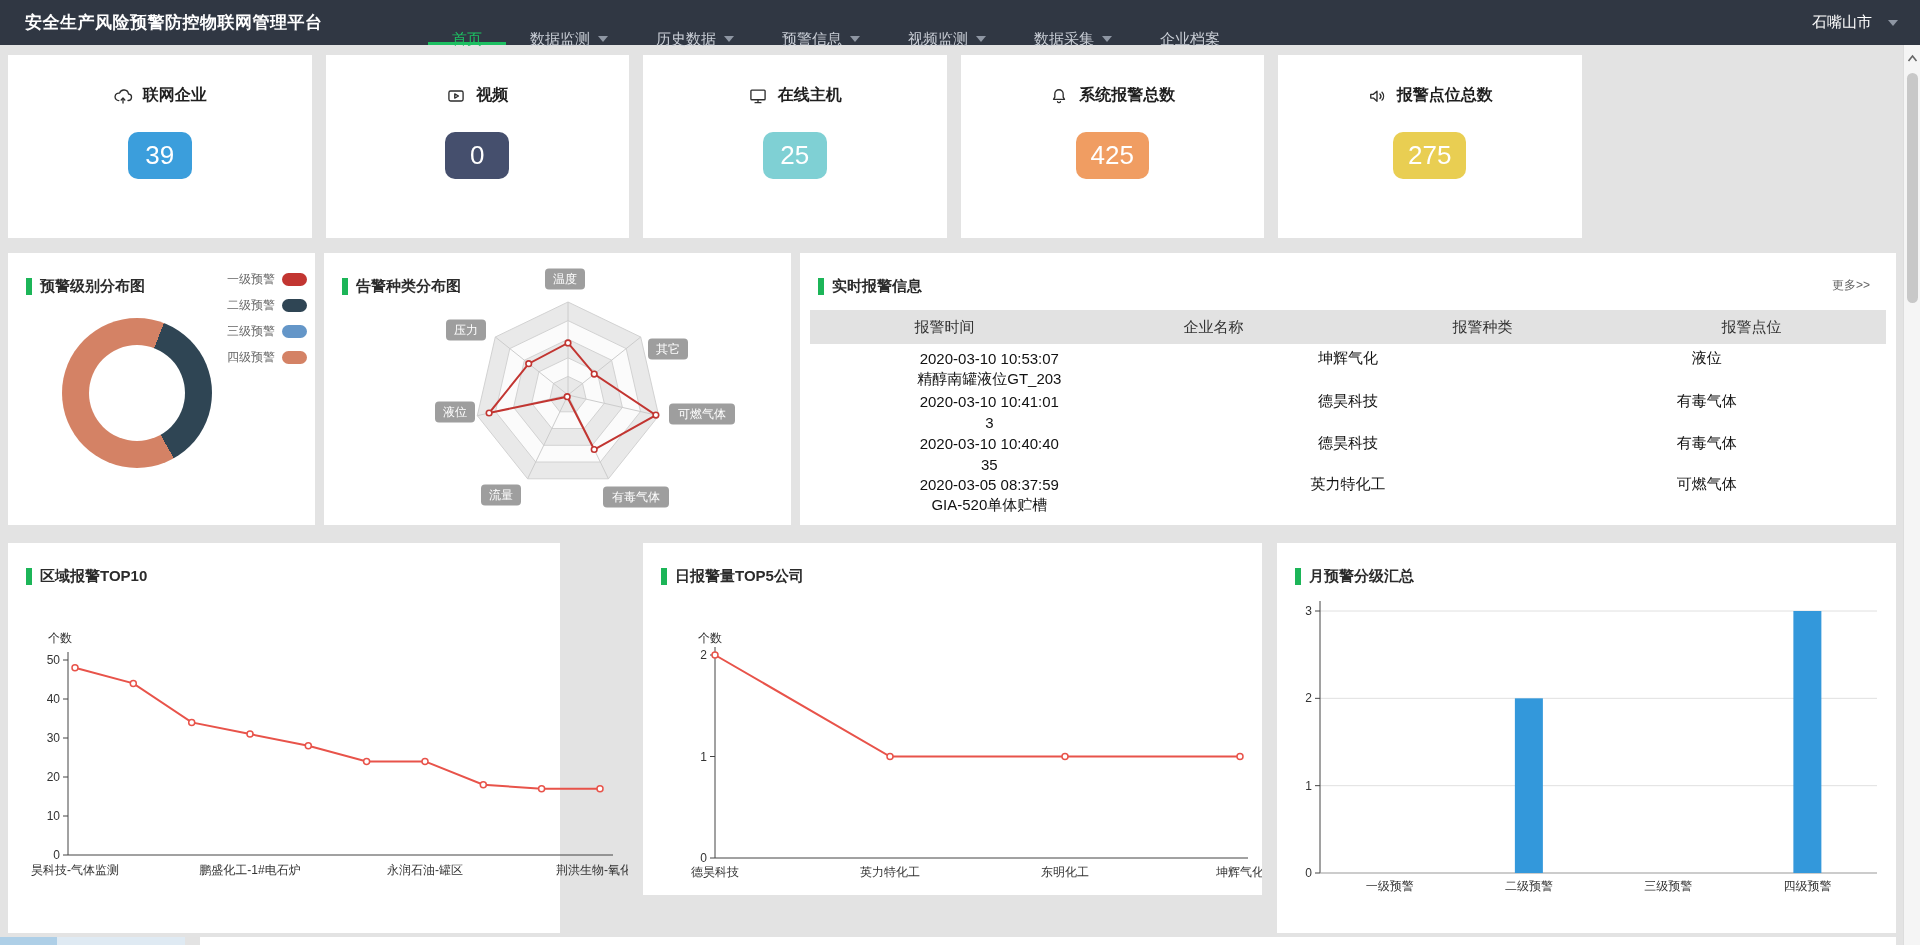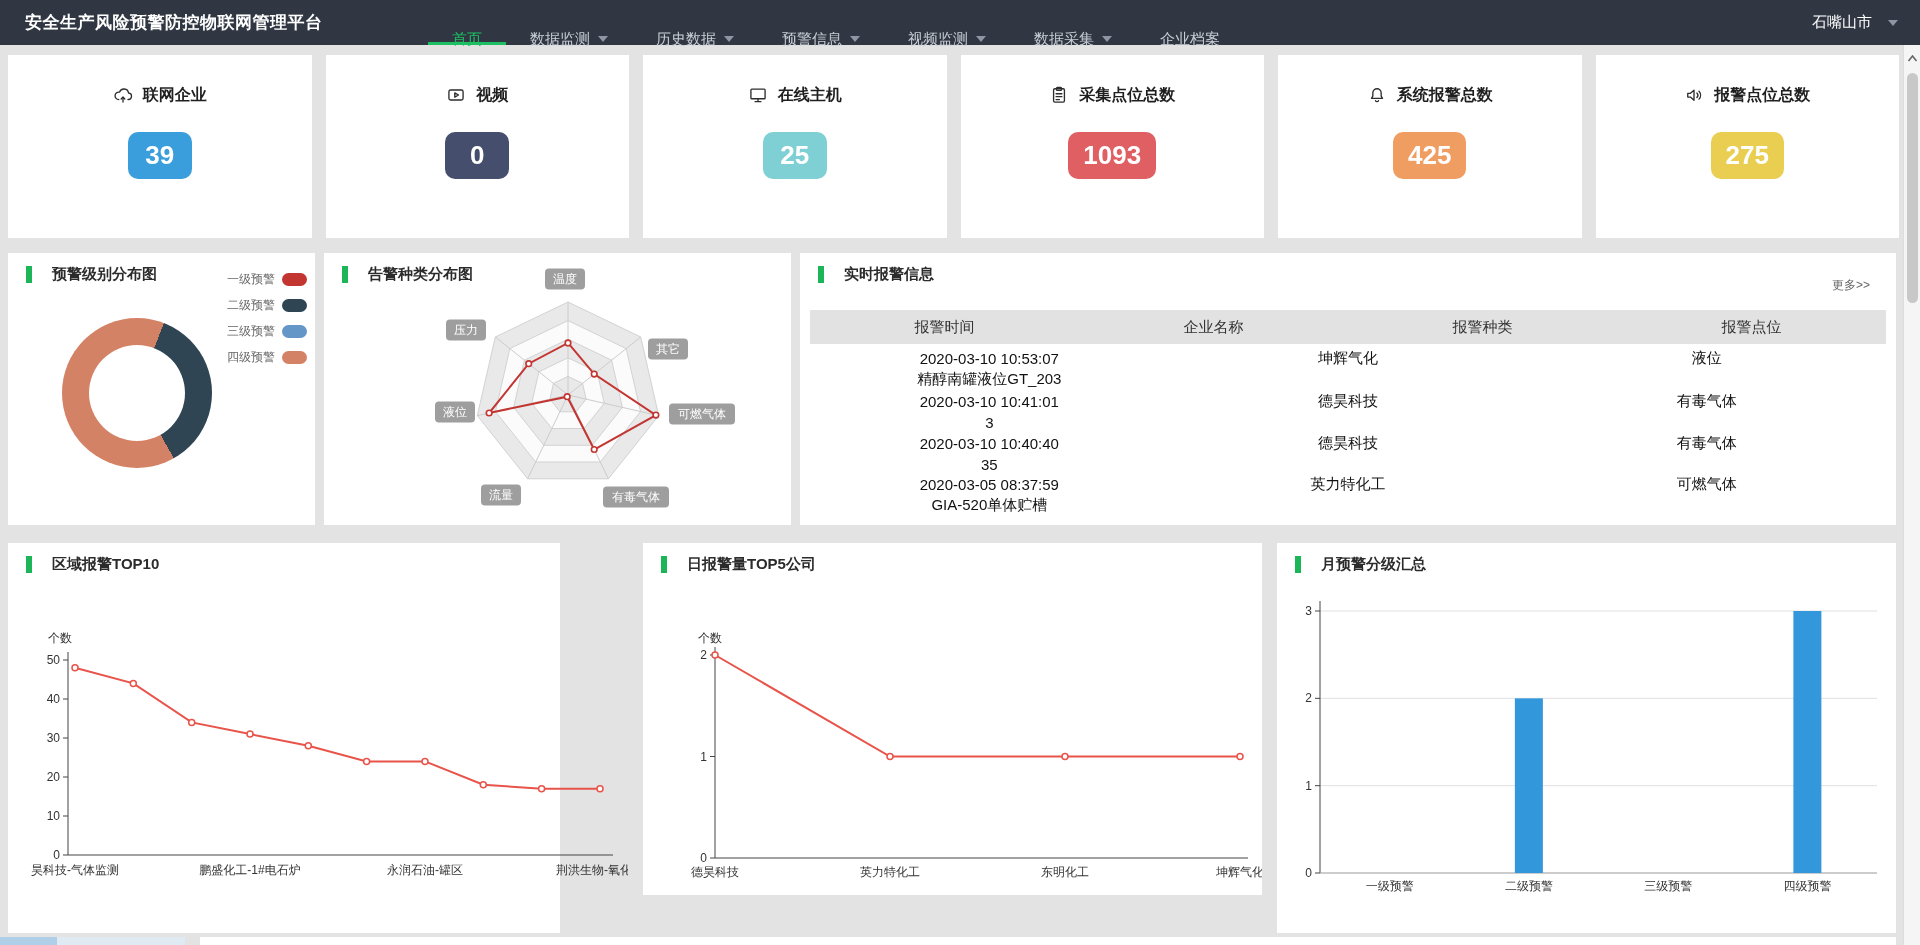--- a/index.html
+++ b/index.html
@@ -11,33 +11,33 @@
   .brand { color:#fff; font-size:17px; font-weight:600; margin-left:25px; display:flex; align-items:center; letter-spacing:.5px; }
   .nav-menu { position:absolute; left:428px; top:0; height:45px; display:flex; list-style:none; }
   .nav-item { display:flex; align-items:center; gap:8px; padding:0 24px; color:#c9ced6; font-size:15px; cursor:pointer; border-bottom:3px solid transparent; padding-top:3px;margin-top:33px; }
   .nav-item.active { color:#1dbf62; border-bottom-color:#1dbf62; }
   .caret { width:0; height:0; border-left:5px solid transparent; border-right:5px solid transparent; border-top:6px solid #8e96a3; display:inline-block; }
   .region-select { position:absolute; right:22px; top:0; height:45px; display:flex; align-items:center; gap:16px; color:#fff; font-size:15px; cursor:pointer; }
 
   
   #stats-row { position:absolute; left:8px; top:55px; width:1891px; height:183px; display:grid; grid-template-columns:repeat(6,1fr); gap:14px; }
   .stat-card { background:#fff; display:flex; flex-direction:column; align-items:center; padding-top:30px; }
-  .stat-head { display:flex; align-items:flex-start; gap:10px; }
+  .stat-head { display:flex; align-items:flex-end; gap:10px; }
   .stat-head span { font-size:16px; font-weight:600; color:#1f1f1f; }
-  .stat-badge { margin-top:26px; min-width:64px; padding:0 15px; height:47px; line-height:47px; border-radius:10px; color:#fff; font-size:26px; font-weight:bold; text-align:center; }
+  .stat-badge { margin-top:26px; min-width:64px; padding:0 15px; height:47px; line-height:47px; border-radius:10px; color:#fff; font-size:26px; font-weight:normal; text-align:center; }
 
   
   .panel { position:absolute; background:#fff; }
   #panel-donut  { left:8px;    top:253px; width:307px;  height:272px; }
   #panel-radar  { left:324px;  top:253px; width:467px;  height:272px; }
   #panel-table  { left:800px;  top:253px; width:1096px; height:272px; }
   #panel-line1  { left:8px;    top:543px; width:552px;  height:390px; }
   #panel-line2  { left:643px;  top:543px; width:619px;  height:352px; }
   #panel-bar    { left:1277px; top:543px; width:619px;  height:390px; }
-  .panel-title { position:absolute; left:18px; top:12px; display:flex; align-items:center; gap:20px; }
+  .panel-title { position:absolute; left:18px; top:24px; display:flex; align-items:center; gap:8px; }
   .panel-title .marker { width:6px; height:17px; background:#1cb558; }
   .panel-title span { font-size:15px; font-weight:bold; color:#2b2b2b; }
 
   
   #donut-ring { position:absolute; left:54px; top:65px; width:150px; height:150px; border-radius:50%; }
   #donut-ring::after { content:""; position:absolute; left:27px; top:27px; width:96px; height:96px; border-radius:50%; background:#fff; }
   #donut-legend { position:absolute; top:18px; right:8px; }
   .legend-row { display:flex; align-items:center; justify-content:flex-end; gap:7px; margin-bottom:9px; }
   .legend-row span { font-size:12px; color:#666; }
   .legend-swatch { width:25px; height:13px; border-radius:6.5px; }
@@ -123,31 +123,20 @@
     </div>
     <div class="stat-card">
       <div class="stat-head">
         <svg width="20" height="20" viewBox="0 0 24 24" fill="none" stroke="#2d2d2d" stroke-width="1.6" stroke-linecap="round" stroke-linejoin="round">
           <rect x="3.5" y="5" width="17" height="11.5" rx="1"></rect>
           <path d="M12 16.5V20M8.5 20h7"></path>
         </svg>
         <span>在线主机</span>
       </div>
       <div class="stat-badge" style="background:#7fd0d4">25</div>
-    </div>
-    <div class="stat-card">
-      <div class="stat-head">
-        <svg width="20" height="20" viewBox="0 0 24 24" fill="none" stroke="#2d2d2d" stroke-width="1.6" stroke-linecap="round" stroke-linejoin="round">
-          <rect x="5.5" y="4.5" width="13" height="16" rx="1.5"></rect>
-          <rect x="9" y="3" width="6" height="3.5" rx="1"></rect>
-          <path d="M8.5 10.5h7M8.5 14h7M8.5 17.5h4"></path>
-        </svg>
-        <span>采集点位总数</span>
-      </div>
-      <div class="stat-badge" style="background:#e05f63">1093</div>
     </div>
     <div class="stat-card">
       <div class="stat-head">
         <svg width="20" height="20" viewBox="0 0 24 24" fill="none" stroke="#2d2d2d" stroke-width="1.6" stroke-linecap="round" stroke-linejoin="round">
           <path d="M12 4.5a5 5 0 0 1 5 5v3.8l1.6 2.7H5.4L7 13.3V9.5a5 5 0 0 1 5-5z"></path>
           <path d="M10.3 18.8a1.8 1.8 0 0 0 3.4 0"></path>
         </svg>
         <span>系统报警总数</span>
       </div>
       <div class="stat-badge" style="background:#f09d62">425</div>

